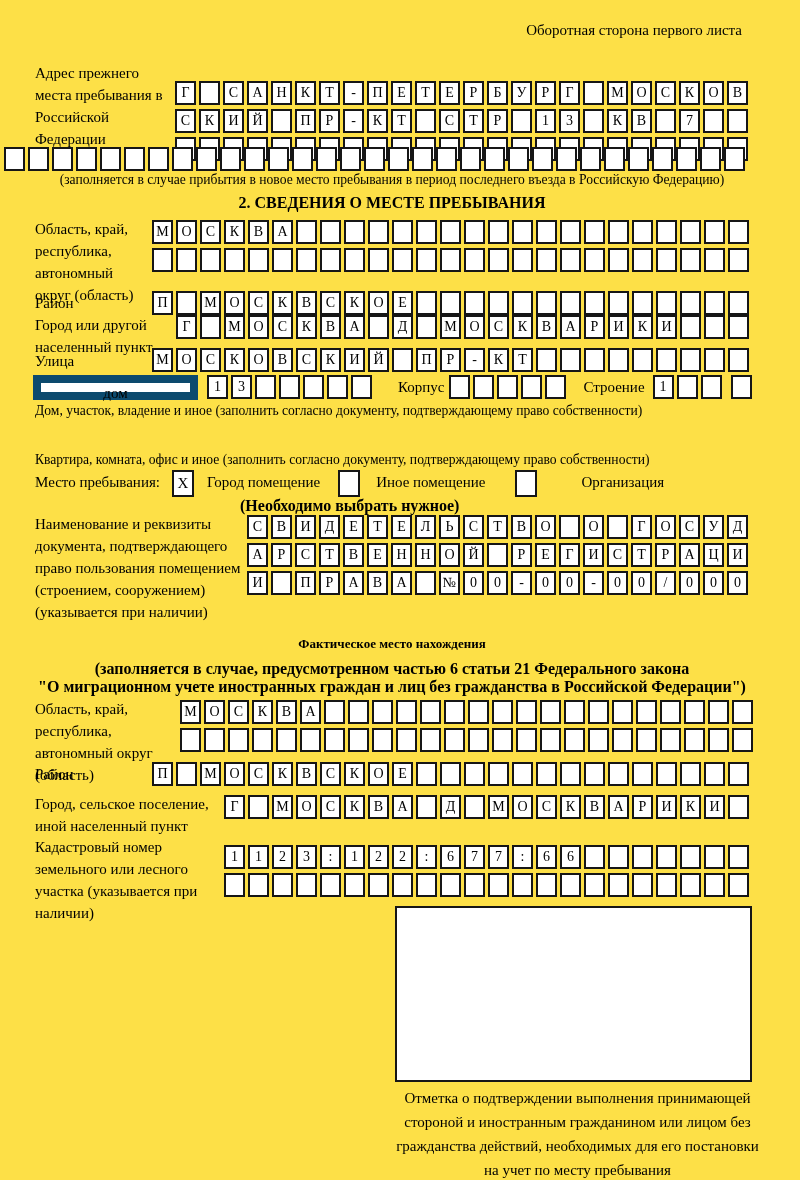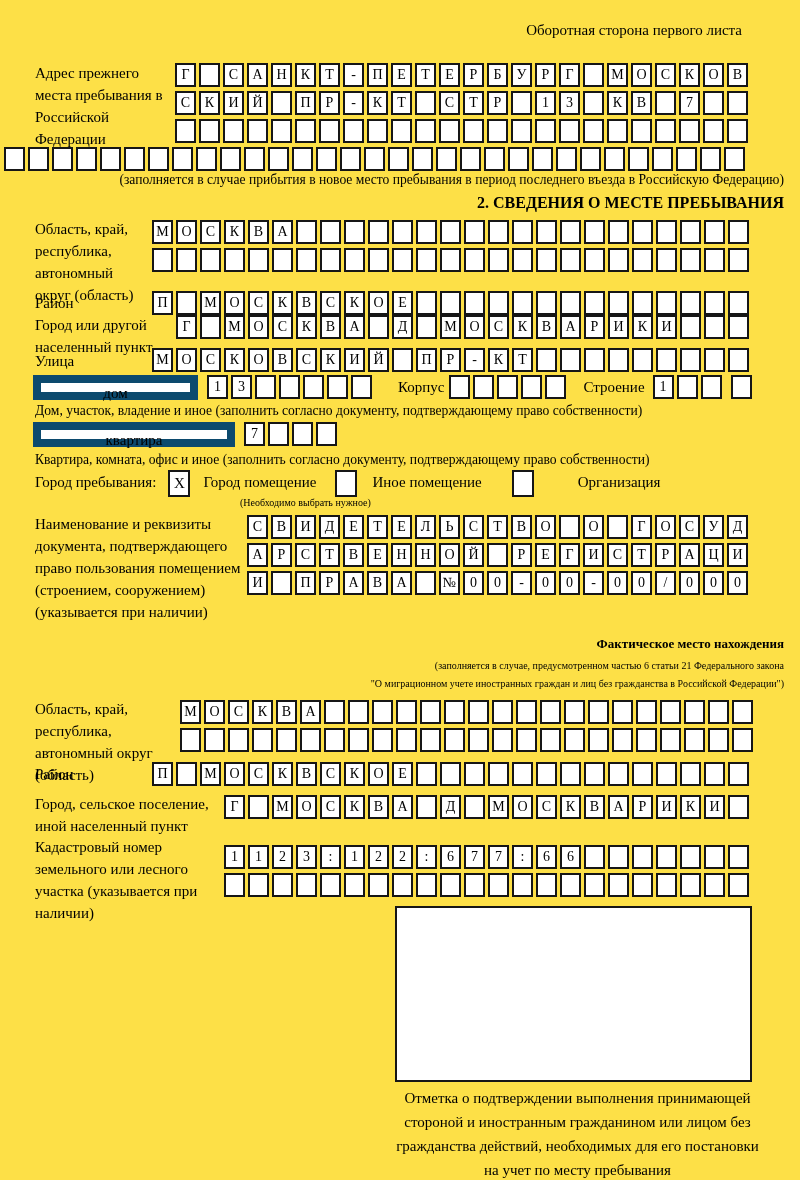--- a/index.html
+++ b/index.html
@@ -10,48 +10,48 @@
   }
   .abs{position:absolute;}
   .hdr-note{top:22px; right:58px; font-size:15px;}
   .label{font-size:15px; line-height:22px;}
   .cellrow{white-space:nowrap; height:24px; margin-bottom:4px;}
   .cell{
     box-sizing:border-box; display:inline-block; width:21px; height:24px;
     border:2px solid #161616; margin-right:3px; background:#fff;
     font-size:14px; line-height:20px; text-align:center; vertical-align:top;
   }
-  .centered{left:0; right:16px; text-align:right;}
+  .centered{left:0; right:16px; text-align:center;}
   .footnote{font-size:13.6px;}
   .sec-title{font-weight:bold; font-size:16px;}
   .wide-box{
     box-sizing:border-box; display:inline-block; height:25px;
     border:8px solid #0c4a6e; text-align:center; font-size:15px; line-height:21px;
     vertical-align:top; background:#fff;
   }
   .inline-label{font-size:15px; line-height:25px; display:inline-block; vertical-align:top;}
   .checkbox{
     box-sizing:border-box; display:inline-block; width:22px; height:27px;
     border:2px solid #161616; text-align:center; font-size:15px; line-height:23px;
     vertical-align:top; background:#fff;
   }
   .stamp-box{box-sizing:border-box; border:2px solid #161616; background:#fff;}
   .stamp-caption{font-size:15px; line-height:24px; text-align:center;}
-  .note-sm{font-size:10px;}
+  .note-sm{font-size:16px;font-weight:bold;}
   .gap-last .cell:last-child{margin-left:6px;}
 </style>
 </head>
 <body>
 
 <div class="page">
 
   <div class="abs hdr-note">Оборотная сторона первого листа</div>
 
   <div class="abs label" style="left:35px; top:62px; width:140px;">Адрес прежнего места пребывания в Российской Федерации</div>
-  <div class="abs" style="left:175px; top:63px;">
+  <div class="abs" style="left:175px; top:81px;">
     <div class="cellrow"><span class="cell">Г</span><span class="cell"></span><span class="cell">С</span><span class="cell">А</span><span class="cell">Н</span><span class="cell">К</span><span class="cell">Т</span><span class="cell">-</span><span class="cell">П</span><span class="cell">Е</span><span class="cell">Т</span><span class="cell">Е</span><span class="cell">Р</span><span class="cell">Б</span><span class="cell">У</span><span class="cell">Р</span><span class="cell">Г</span><span class="cell"></span><span class="cell">М</span><span class="cell">О</span><span class="cell">С</span><span class="cell">К</span><span class="cell">О</span><span class="cell">В</span></div>
     <div class="cellrow"><span class="cell">С</span><span class="cell">К</span><span class="cell">И</span><span class="cell">Й</span><span class="cell"></span><span class="cell">П</span><span class="cell">Р</span><span class="cell">-</span><span class="cell">К</span><span class="cell">Т</span><span class="cell"></span><span class="cell">С</span><span class="cell">Т</span><span class="cell">Р</span><span class="cell"></span><span class="cell">1</span><span class="cell">3</span><span class="cell"></span><span class="cell">К</span><span class="cell">В</span><span class="cell"></span><span class="cell">7</span><span class="cell"></span><span class="cell"></span></div>
     <div class="cellrow"><span class="cell"></span><span class="cell"></span><span class="cell"></span><span class="cell"></span><span class="cell"></span><span class="cell"></span><span class="cell"></span><span class="cell"></span><span class="cell"></span><span class="cell"></span><span class="cell"></span><span class="cell"></span><span class="cell"></span><span class="cell"></span><span class="cell"></span><span class="cell"></span><span class="cell"></span><span class="cell"></span><span class="cell"></span><span class="cell"></span><span class="cell"></span><span class="cell"></span><span class="cell"></span><span class="cell"></span></div>
   </div>
   <div class="abs cellrow" style="left:4px; top:147px;"><span class="cell"></span><span class="cell"></span><span class="cell"></span><span class="cell"></span><span class="cell"></span><span class="cell"></span><span class="cell"></span><span class="cell"></span><span class="cell"></span><span class="cell"></span><span class="cell"></span><span class="cell"></span><span class="cell"></span><span class="cell"></span><span class="cell"></span><span class="cell"></span><span class="cell"></span><span class="cell"></span><span class="cell"></span><span class="cell"></span><span class="cell"></span><span class="cell"></span><span class="cell"></span><span class="cell"></span><span class="cell"></span><span class="cell"></span><span class="cell"></span><span class="cell"></span><span class="cell"></span><span class="cell"></span><span class="cell"></span></div>
   <div class="abs centered footnote" style="top:172px;">(заполняется в случае прибытия в новое место пребывания в период последнего въезда в Российскую Федерацию)</div>
 
   <div class="abs centered sec-title" style="top:194px;">2. СВЕДЕНИЯ О МЕСТЕ ПРЕБЫВАНИЯ</div>
 
   <div class="abs label" style="left:35px; top:218px; width:112px;">Область, край, республика, автономный округ (область)</div>
@@ -67,27 +67,24 @@
   <div class="abs cellrow" style="left:176px; top:315px;"><span class="cell">Г</span><span class="cell"></span><span class="cell">М</span><span class="cell">О</span><span class="cell">С</span><span class="cell">К</span><span class="cell">В</span><span class="cell">А</span><span class="cell"></span><span class="cell">Д</span><span class="cell"></span><span class="cell">М</span><span class="cell">О</span><span class="cell">С</span><span class="cell">К</span><span class="cell">В</span><span class="cell">А</span><span class="cell">Р</span><span class="cell">И</span><span class="cell">К</span><span class="cell">И</span><span class="cell"></span><span class="cell"></span><span class="cell"></span></div>
 
   <div class="abs label" style="left:35px; top:350px;">Улица</div>
   <div class="abs cellrow" style="left:152px; top:348px;"><span class="cell">М</span><span class="cell">О</span><span class="cell">С</span><span class="cell">К</span><span class="cell">О</span><span class="cell">В</span><span class="cell">С</span><span class="cell">К</span><span class="cell">И</span><span class="cell">Й</span><span class="cell"></span><span class="cell">П</span><span class="cell">Р</span><span class="cell">-</span><span class="cell">К</span><span class="cell">Т</span><span class="cell"></span><span class="cell"></span><span class="cell"></span><span class="cell"></span><span class="cell"></span><span class="cell"></span><span class="cell"></span><span class="cell"></span><span class="cell"></span></div>
 
   <div class="abs" style="left:33px; top:375px; white-space:nowrap;">
     <span class="wide-box" style="width:165px; margin-right:9px;">дом</span><span class="cellrow" style="display:inline-block;"><span class="cell">1</span><span class="cell">3</span><span class="cell"></span><span class="cell"></span><span class="cell"></span><span class="cell"></span><span class="cell"></span></span><span class="inline-label" style="margin:0 5px 0 23px;">Корпус</span><span class="cellrow" style="display:inline-block;"><span class="cell"></span><span class="cell"></span><span class="cell"></span><span class="cell"></span><span class="cell"></span></span><span class="inline-label" style="margin:0 8px 0 14px;">Строение</span><span class="cellrow gap-last" style="display:inline-block;"><span class="cell">1</span><span class="cell"></span><span class="cell"></span><span class="cell"></span></span>
   </div>
   <div class="abs footnote" style="left:35px; top:403px;">Дом, участок, владение и иное (заполнить согласно документу, подтверждающему право собственности)</div>
 
-  <div class="abs" style="left:33px; top:422px; white-space:nowrap;">
-    <span class="wide-box" style="width:202px; margin-right:9px;">квартира</span><span class="cellrow" style="display:inline-block;"><span class="cell">7</span><span class="cell"></span><span class="cell"></span><span class="cell"></span></span>
-  </div>
   <div class="abs footnote" style="left:35px; top:452px;">Квартира, комната, офис и иное (заполнить согласно документу, подтверждающему право собственности)</div>
 
   <div class="abs" style="left:35px; top:470px; white-space:nowrap;">
-    <span class="inline-label">Город пребывания:</span>
+    <span class="inline-label">Место пребывания:</span>
     <span class="checkbox" style="margin-left:8px;">X</span>
     <span class="inline-label" style="margin-left:9px;">Город помещение</span>
     <span class="checkbox" style="margin-left:14px;"></span>
     <span class="inline-label" style="margin-left:12px;">Иное помещение</span>
     <span class="checkbox" style="margin-left:26px;"></span>
     <span class="inline-label" style="margin-left:40px;">Организация</span>
   </div>
   <div class="abs note-sm" style="left:240px; top:497px;">(Необходимо выбрать нужное)</div>
 
   <div class="abs label" style="left:35px; top:513px; width:212px;">Наименование и реквизиты документа, подтверждающего право пользования помещением (строением, сооружением) (указывается при наличии)</div>

